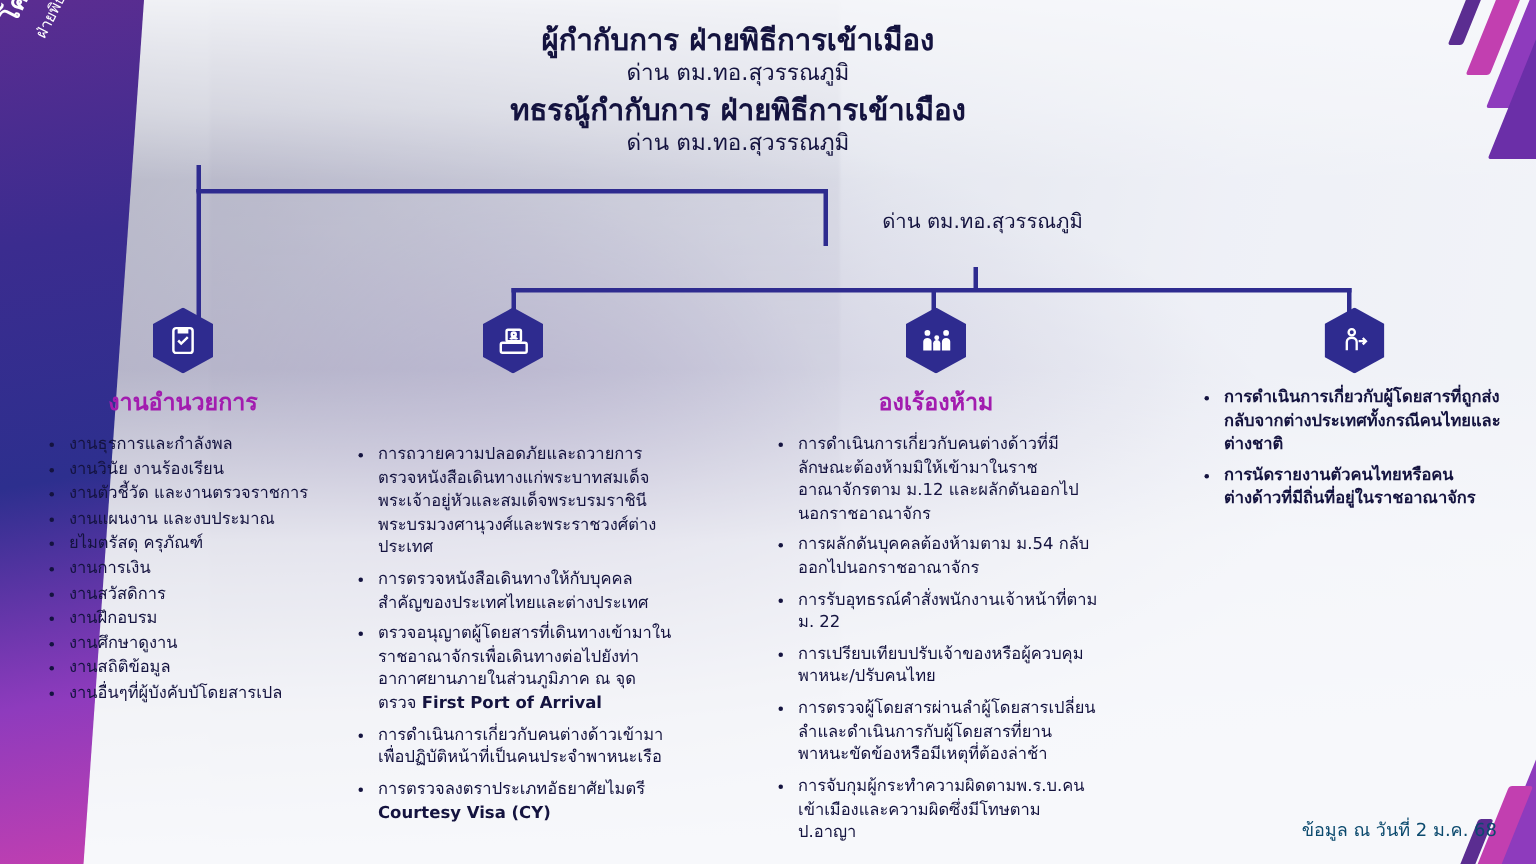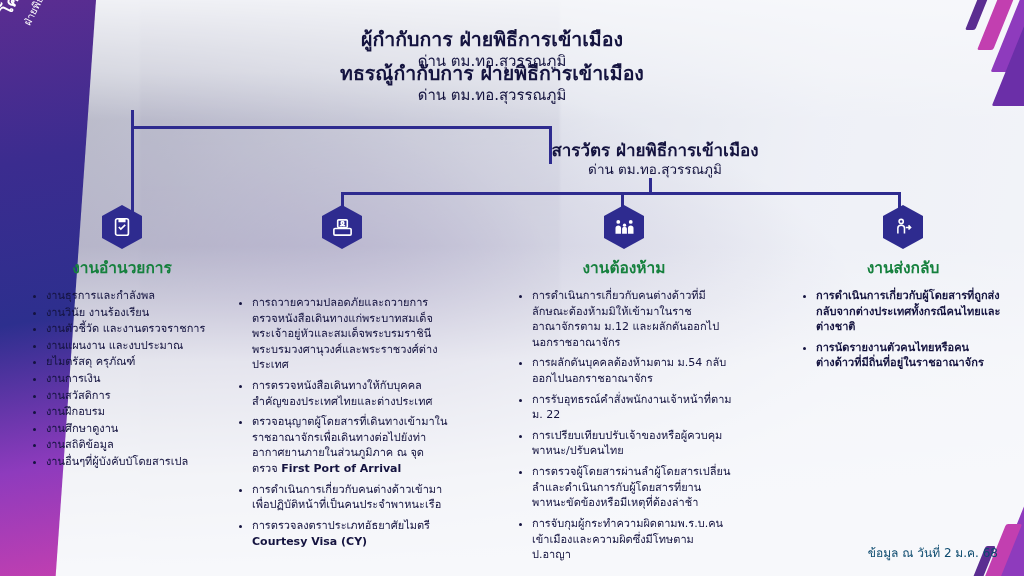--- a/index.html
+++ b/index.html
@@ -44,34 +44,34 @@
 
   
   .line{position:absolute;background:#2e2b8f;}
   .v{width:3px;}
   .h{height:3px;}
 
   
   .hdr{position:absolute;text-align:center;color:#14133f;}
   .hdr .t1{font-size:19.5px;font-weight:bold;line-height:1.25;}
   .hdr .t2{font-size:15px;line-height:1.3;}
-  #h-director{left:242px;top:28px;width:500px;}
+  #h-director{left:242px;top:15px;width:500px;}
   #h-deputy{left:250px;top:62px;width:484px;}
   #h-inspector{left:470px;top:140px;width:370px;}
   #h-inspector .t1{font-size:17px;}
   #h-inspector .t2{font-size:13.5px;}
 
   
   .col{position:absolute;}
   .col .icon-wrap{display:flex;justify-content:center;}
   .hexicon{width:40px;height:44px;background:#2e2b8f;
     clip-path:polygon(50% 0,100% 25%,100% 75%,50% 100%,0 75%,0 25%);
     display:flex;align-items:center;justify-content:center;}
   .hexicon svg{display:block;}
-  .col-title{margin-top:6px;text-align:center;font-size:15.5px;font-weight:bold;color:#15803d;}
+  .col-title{margin-top:6px;text-align:center;font-size:15.5px;font-weight:bold;color:#a21caf;}
   .col ul{margin:8px 0 0 0;padding-left:20px;}
   .col li{font-size:11px;line-height:1.42;color:#14133f;margin-bottom:1px;}
   .bold{font-weight:bold;}
 
   #col1{left:22px;top:205px;width:200px;}
   #col2{left:236px;top:205px;width:212px;}
   #col3{left:516px;top:205px;width:216px;}
   #col4{left:800px;top:205px;width:206px;}
   #col2 li, #col3 li, #col4 li{margin-bottom:5px;}
   #col1 ul{padding-left:24px;}
@@ -113,21 +113,20 @@
   <div class="t1">ผู้กำกับการ ฝ่ายพิธีการเข้าเมือง</div>
   <div class="t2">ด่าน ตม.ทอ.สุวรรณภูมิ</div>
 </div>
 
 <div class="hdr" id="h-deputy">
   <div class="t1">ทธรณู้กำกับการ ฝ่ายพิธีการเข้าเมือง</div>
   <div class="t2">ด่าน ตม.ทอ.สุวรรณภูมิ</div>
 </div>
 
 <div class="hdr" id="h-inspector">
-  <div class="t1">สารวัตร ฝ่ายพิธีการเข้าเมือง</div>
   <div class="t2">ด่าน ตม.ทอ.สุวรรณภูมิ</div>
 </div>
 
 <div class="line v" style="left:131px;top:110px;height:18px;"></div>
 <div class="line h" style="left:131px;top:126px;width:420px;"></div>
 <div class="line v" style="left:549px;top:126px;height:38px;"></div>
 <div class="line v" style="left:131px;top:126px;height:90px;"></div>
 
 <div class="line v" style="left:649px;top:178px;height:16px;"></div>
 <div class="line h" style="left:341px;top:192px;width:560px;"></div>
@@ -187,41 +186,40 @@
       <svg width="23" height="23" viewBox="0 0 24 24" fill="#fff">
         <circle cx="5.5" cy="6.2" r="2"></circle>
           <path d="M2.6 18.5v-6.1c0-1.5 1.3-2.6 2.9-2.6s2.9 1.1 2.9 2.6v6.1z"></path>
         <circle cx="18.5" cy="6.2" r="2"></circle>
           <path d="M15.6 18.5v-6.1c0-1.5 1.3-2.6 2.9-2.6s2.9 1.1 2.9 2.6v6.1z"></path>
         <circle cx="12" cy="9.6" r="1.7"></circle>
           <path d="M9.5 18.5v-5.1c0-1.3 1.1-2.2 2.5-2.2s2.5.9 2.5 2.2v5.1z"></path>
       </svg>
     </div>
   </div>
-  <div class="col-title">งานต้องห้าม</div>
+  <div class="col-title">องเร้องห้าม</div>
   <ul>
     <li>การดำเนินการเกี่ยวกับคนต่างด้าวที่มีลักษณะต้องห้ามมิให้เข้ามาในราชอาณาจักรตาม ม.12 และผลักดันออกไปนอกราชอาณาจักร</li>
     <li>การผลักดันบุคคลต้องห้ามตาม ม.54 กลับออกไปนอกราชอาณาจักร</li>
     <li>การรับอุทธรณ์คำสั่งพนักงานเจ้าหน้าที่ตาม ม. 22</li>
     <li>การเปรียบเทียบปรับเจ้าของหรือผู้ควบคุมพาหนะ/ปรับคนไทย</li>
     <li>การตรวจผู้โดยสารผ่านลำผู้โดยสารเปลี่ยนลำและดำเนินการกับผู้โดยสารที่ยานพาหนะขัดข้องหรือมีเหตุที่ต้องล่าช้า</li>
     <li>การจับกุมผู้กระทำความผิดตามพ.ร.บ.คนเข้าเมืองและความผิดซึ่งมีโทษตาม ป.อาญา</li>
   </ul>
 </div>
 
 <div class="col" id="col4">
   <div class="icon-wrap">
     <div class="hexicon">
       <svg width="22" height="22" viewBox="0 0 24 24" fill="none" stroke="#fff" stroke-width="1.7">
         <circle cx="10" cy="6" r="2.3"></circle>
           <path d="M6.4 19v-6c0-1.8 1.6-3 3.6-3s3.6 1.2 3.6 3v6"></path>
         <path d="M15 12.5h5M18 10.2l2.3 2.3L18 14.8"></path>
       </svg>
     </div>
   </div>
-  <div class="col-title">งานส่งกลับ</div>
   <ul>
     <li class="bold">การดำเนินการเกี่ยวกับผู้โดยสารที่ถูกส่งกลับจากต่างประเทศทั้งกรณีคนไทยและต่างชาติ</li>
     <li class="bold">การนัดรายงานตัวคนไทยหรือคนต่างด้าวที่มีถิ่นที่อยู่ในราชอาณาจักร</li>
   </ul>
 </div>
 
 <div class="footnote">ข้อมูล ณ วันที่ 2 ม.ค. 68</div>
 
 </body></html>

